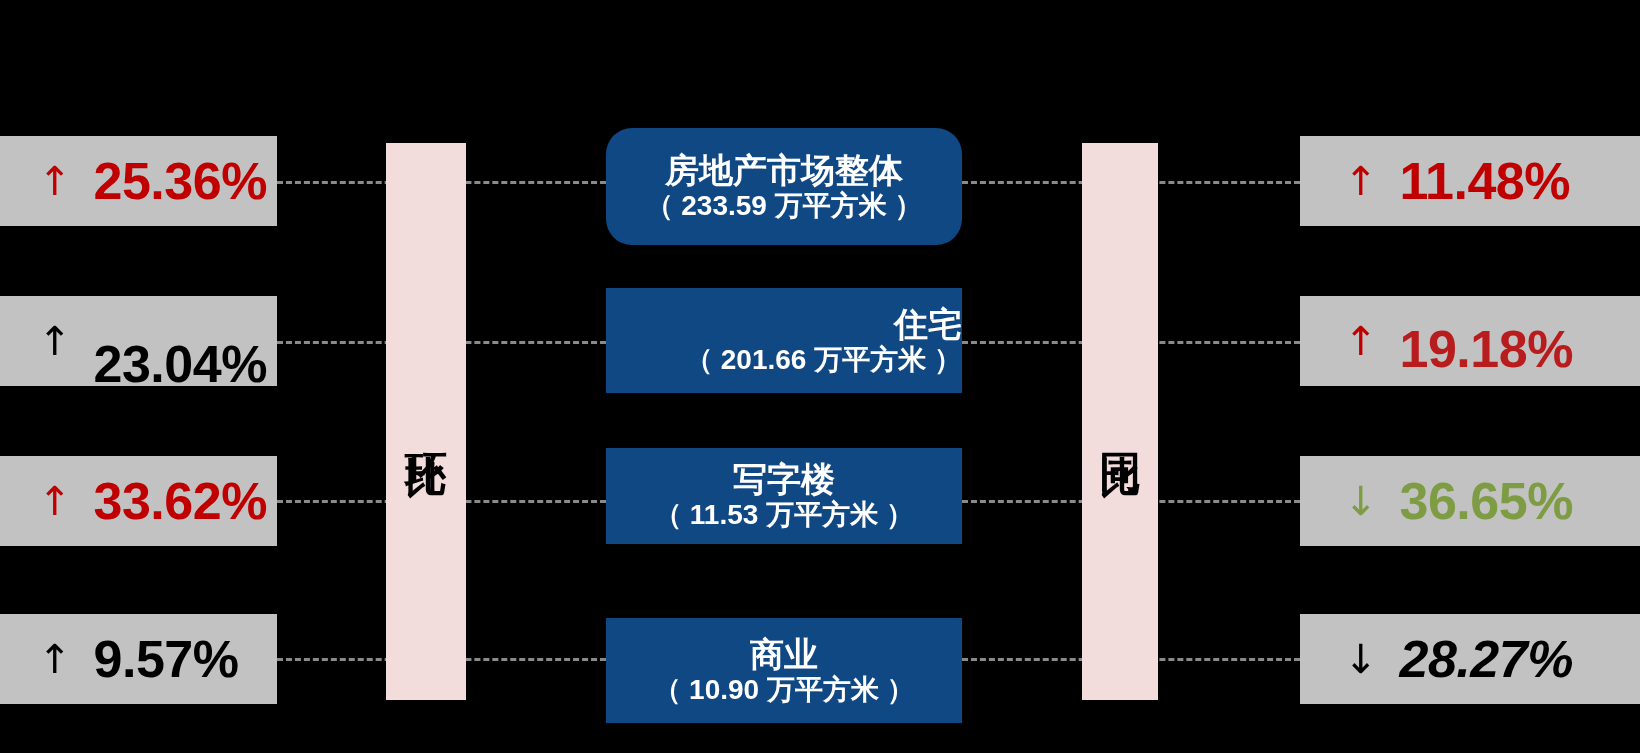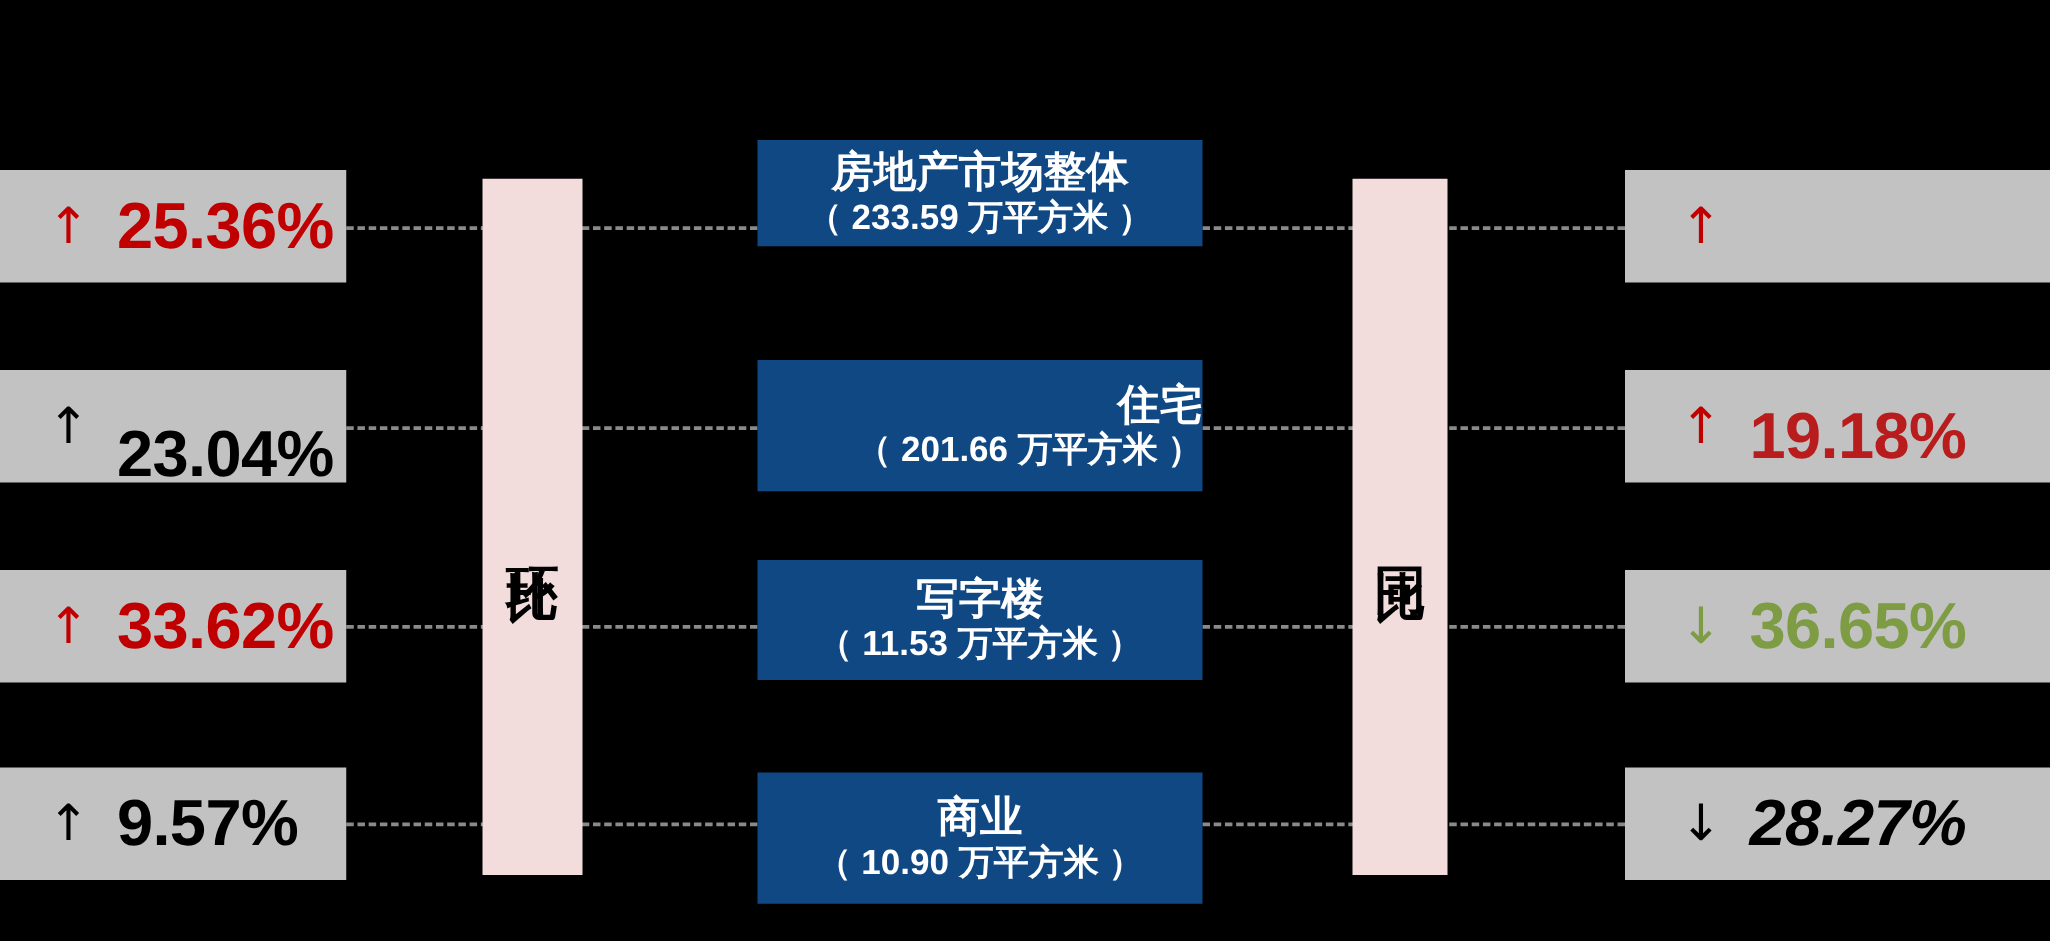--- a/index.html
+++ b/index.html
@@ -114,27 +114,28 @@
 
   <div class="pink-bar" style="left:1082px; top:143px; width:76px; height:557px;">
     <span class="vlabel">同比</span>
   </div>
 
   <div class="chip left" style="top:136px; height:90px;">
     <span class="arrow" style="color:#c00000;">↑</span>
     <span class="pct" style="color:#c00000;">25.36%</span>
   </div>
 
-  <div class="cat-box" style="top:112px; height:85px;">
+  <div class="cat-box" style="top:128px; height:117px;border-radius:26px;">
     <div class="cat-name">房地产市场整体</div>
     <div class="cat-value">（ 233.59 万平方米 ）</div>
   </div>
 
   <div class="chip right" style="top:136px; height:90px;">
     <span class="arrow" style="color:#c00000;">↑</span>
+    <span class="pct" style="color:#c00000;">11.48%</span>
   </div>
 
   <div class="chip left" style="top:296px; height:90px;">
     <span class="arrow" style="color:#000000;">↑</span>
     <span class="pct" style="color:#000000;margin-top:46px;">23.04%</span>
   </div>
 
   <div class="cat-box" style="top:288px; height:105px;align-items:flex-end;">
     <div class="cat-name">住宅</div>
     <div class="cat-value">（ 201.66 万平方米 ）</div>

